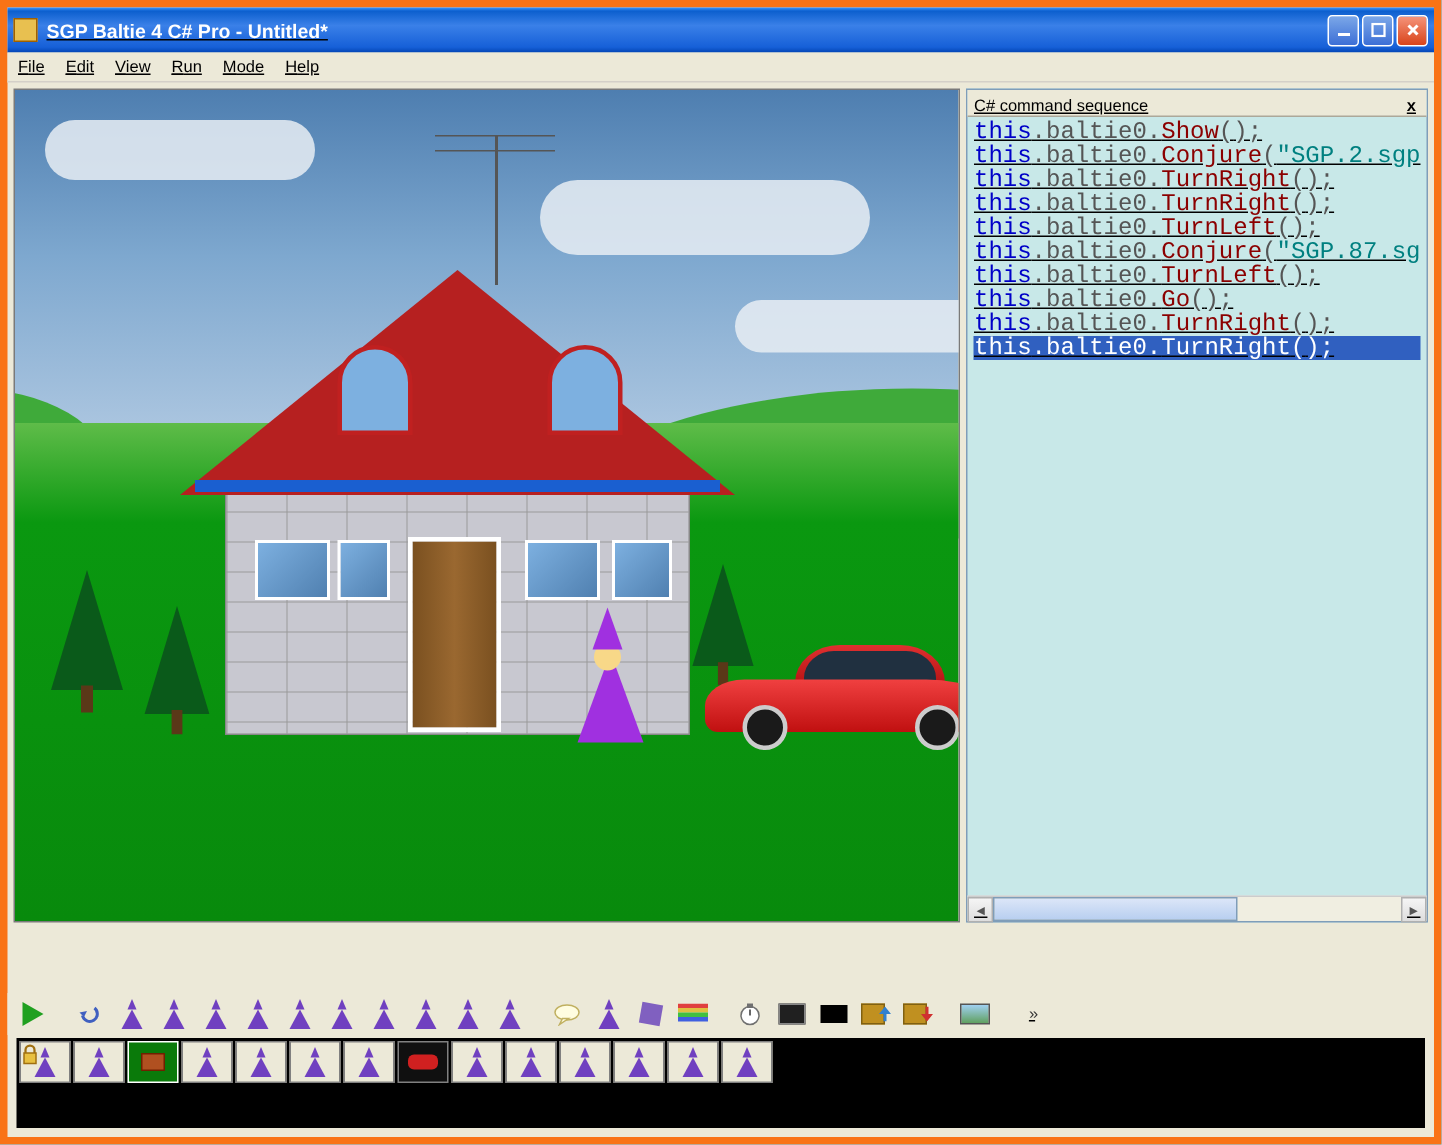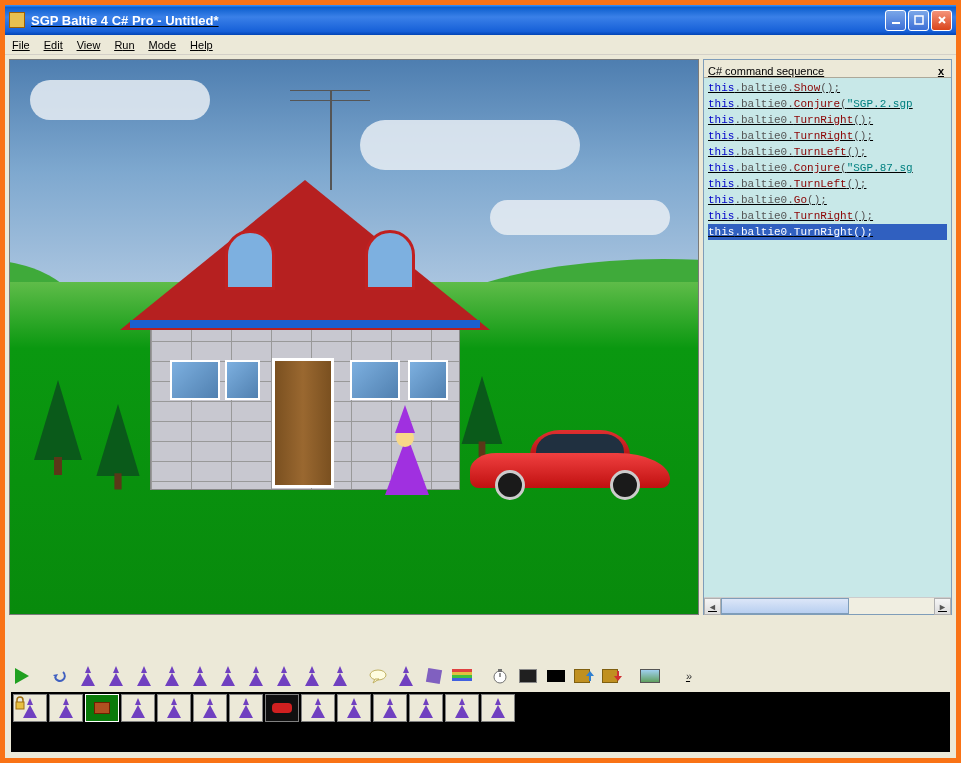--- a/index.html
+++ b/index.html
@@ -217,21 +217,21 @@
   display: flex;
   align-items: flex-end;
   padding: 0 4px;
   font-size: 11px;
 }
 .sidepanel-header-text { flex: 1; }
 .sidepanel-close { font-weight: bold; cursor: default; padding: 0 3px; }
 .code-area {
   flex: 1;
   font-family: "Courier New", monospace;
-  font-size: 11px;
+  font-size: 16px;
   line-height: 16px;
   padding: 2px 4px;
   overflow: hidden;
   white-space: pre;
 }
 .code-line { height: 16px; }
 .kw-this { color: #0000c8; }
 .kw-method { color: #8b0000; }
 .kw-string { color: #008080; }
 .kw-dot { color: #555; }

